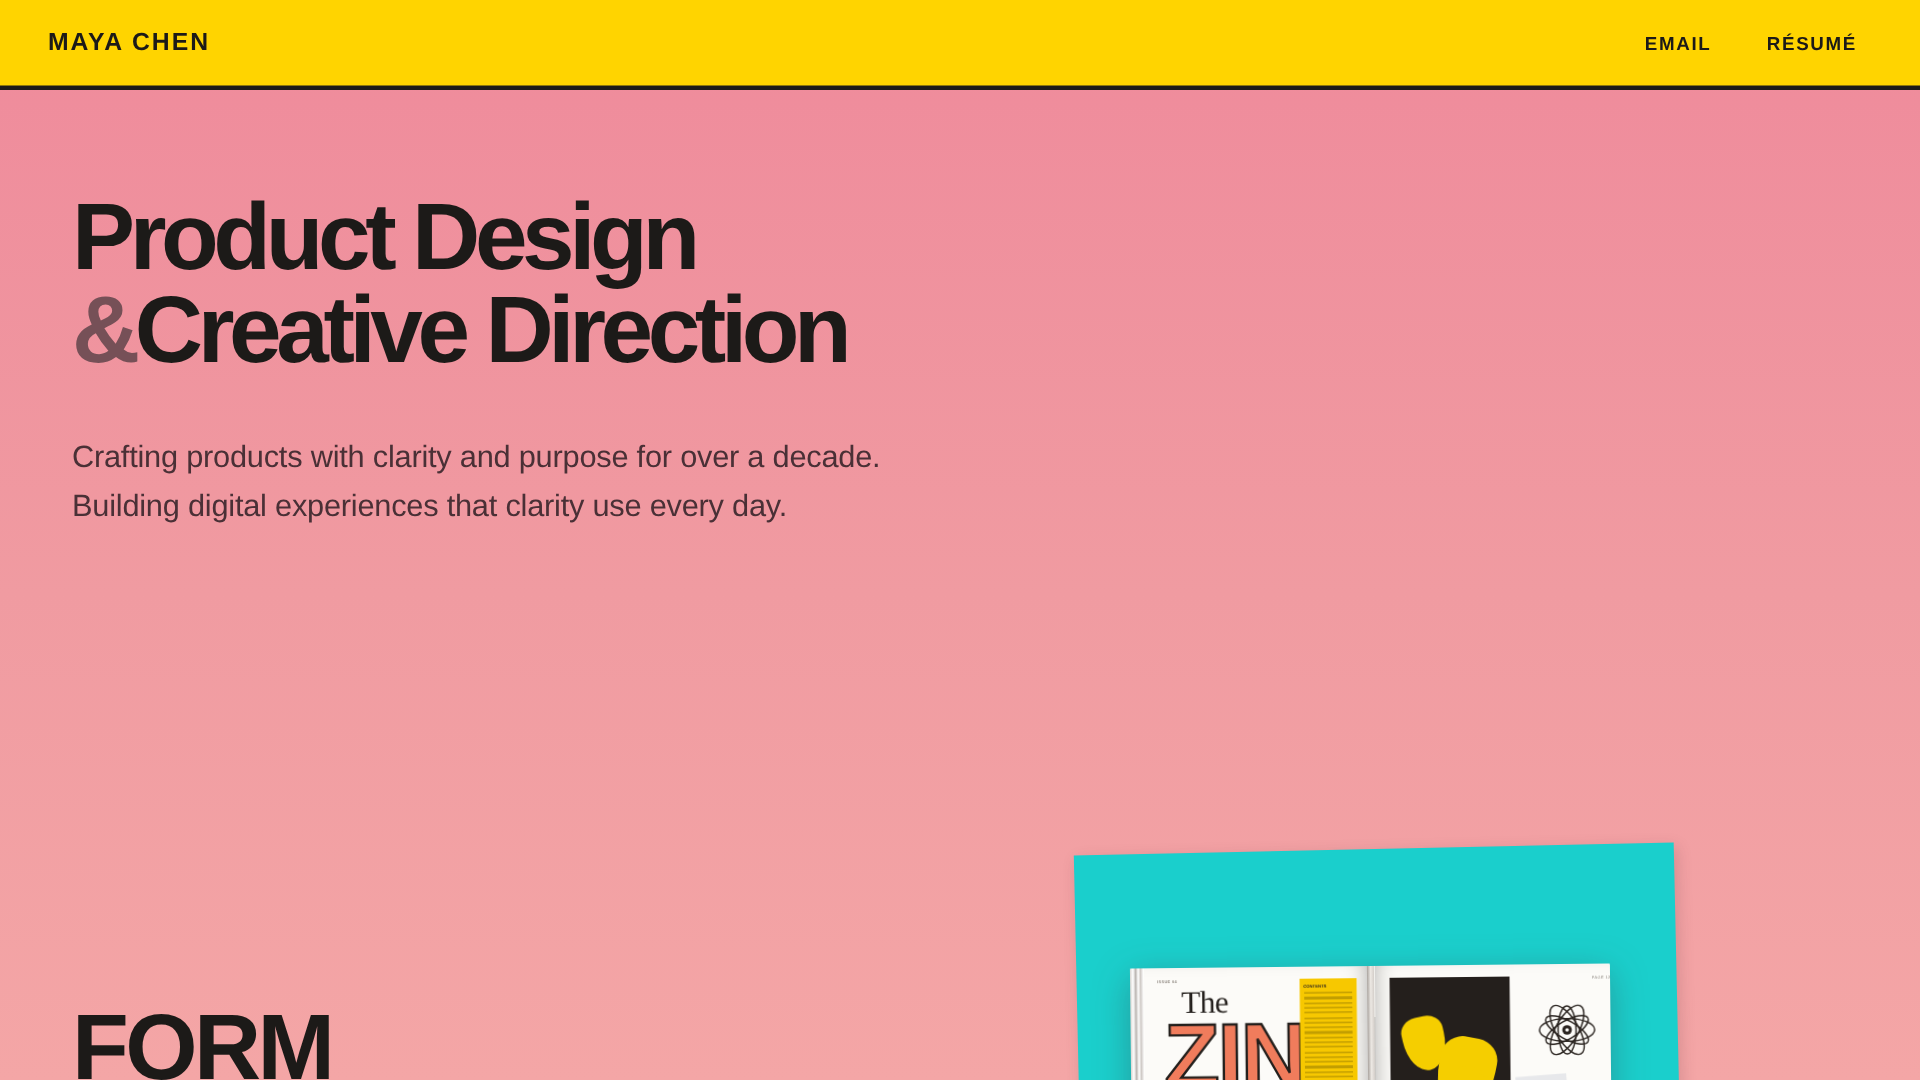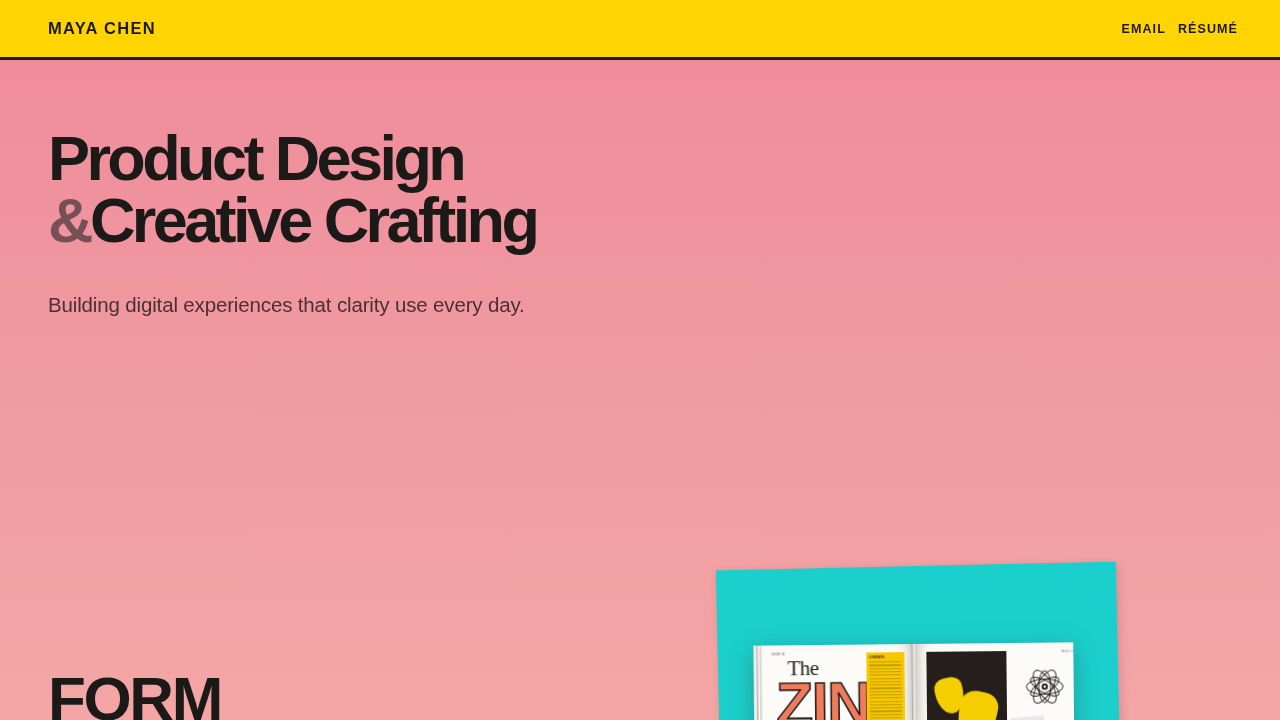--- a/index.html
+++ b/index.html
@@ -29,37 +29,37 @@
   .site-header {
     position: absolute;
     top: 0; left: 0;
     width: 1280px;
     height: 60px;
     background: #FFD400;
     border-bottom: 3px solid #1C1A18;
     display: flex;
     align-items: center;
     justify-content: space-between;
-    padding: 0 42px 0 48px;
+    padding: 0 42px 0 32px;
     z-index: 30;
   }
 
   .brand {
     font-size: 16.5px;
     font-weight: bold;
     letter-spacing: 1.3px;
     color: #1C1A18;
     text-transform: uppercase;
     white-space: nowrap;
   }
 
   .nav-links {
     display: flex;
     align-items: center;
-    gap: 12px;
+    gap: 37px;
   }
 
   .nav-link {
     font-size: 12.5px;
     font-weight: bold;
     letter-spacing: 1.1px;
     color: #1C1A18;
     text-transform: uppercase;
     text-decoration: none;
     white-space: nowrap;
@@ -320,25 +320,26 @@
   <nav class="nav-links">
     <a class="nav-link" href="#">EMAIL</a>
     <a class="nav-link" href="#">RÉSUMÉ</a>
   </nav>
 </header>
 
 <section class="hero">
   <h1 class="headline">
     <span class="headline-line">Product Design</span>
     <span class="headline-line">
-      <span class="amp">&amp;</span><span>Creative Crafting</span>
+      <span class="amp">&amp;</span><span>Creative Direction</span>
     </span>
   </h1>
 
   <p class="subtitle">
+    <span class="subtitle-line">Crafting products with clarity and purpose for over a decade.</span>
     <span class="subtitle-line">Building digital experiences that clarity use every day.</span>
   </p>
 </section>
 
 <div class="section-label">FORM</div>
 
 <div class="showcase">
 
   <div class="teal-card"></div>
 

